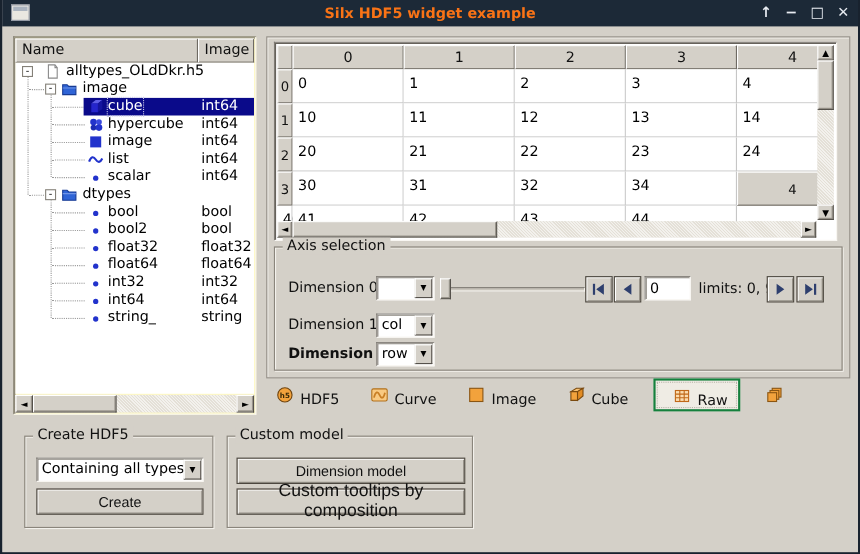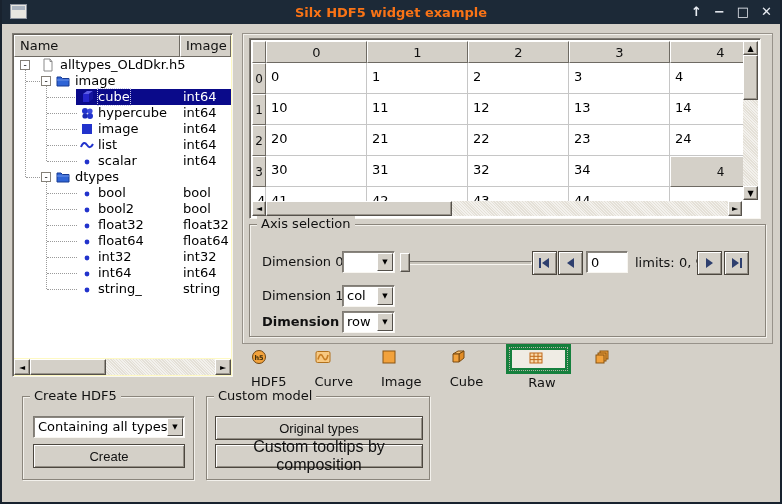--- a/index.html
+++ b/index.html
@@ -61,23 +61,23 @@
   .combo { position:absolute; height:22px; background:#fff; border:1px solid; border-color:#7f7b74 #f8f6f1 #f8f6f1 #7f7b74; box-shadow:inset 1px 1px 0 #8a867f; }
   .combo .ctext { position:absolute; left:4px; top:1px; line-height:18px; font-size:13px; color:#000; }
   .combo .cbtn { position:absolute; right:1px; top:1px; bottom:1px; width:16px; background:#d4d0c8; border:1px solid; border-color:#ffffff #55514b #55514b #ffffff; display:flex; align-items:center; justify-content:center; font-size:7px; color:#000; }
   .slider-track { position:absolute; left:154px; top:36px; width:128px; height:4px; background:#c8c4bb; border:1px solid; border-color:#7f7b74 #f8f6f1 #f8f6f1 #7f7b74; }
   .slider-handle { position:absolute; left:150px; top:28px; width:10px; height:19px; }
   .navbtn { position:absolute; top:26px; width:25px; height:24px; }
   .spin-input { position:absolute; left:336px; top:26px; width:42px; height:22px; border:1px solid; border-color:#7f7b74 #f8f6f1 #f8f6f1 #7f7b74; box-shadow:inset 1px 1px 0 #8a867f; font-family:"DejaVu Sans",sans-serif; font-size:13px; padding-left:4px; background:#fff; color:#000; }
   .limits { position:absolute; left:385px; top:26px; line-height:24px; font-size:13px; color:#111; white-space:nowrap; }
   
   .tabbar { position:absolute; left:240px; top:342px; height:34px; display:flex; align-items:flex-start; }
-  .tab { display:flex; align-items:flex-start; gap:6px; font-size:13px; color:#111; padding:0 9px; margin-top:7px; height:22px;flex-direction:column; }
+  .tab { display:flex; align-items:flex-end; gap:6px; font-size:13px; color:#111; padding:0 9px; margin-top:7px; height:22px; }
   .tab + .tab { margin-left:10px; }
-  .tab.selected { margin-top:2px; height:30px; background:#efece4; border:6px solid #15803d; outline:1px dotted #b9b4aa; outline-offset:-4px; margin-left:14px; margin-right:4px;padding-left:16px; }
+  .tab.selected { margin-top:2px; height:30px; background:#efece4; border:2px solid #15803d; outline:1px dotted #b9b4aa; outline-offset:-4px; margin-left:14px; margin-right:4px;padding-left:16px; }
   
   .create-group { left:20px; top:396px; width:172px; height:84px; }
   .custom-group { left:204px; top:396px; width:224px; height:84px; }
   .cg-combo { left:10px; top:19px; width:152px; }
   .cg-btn { position:absolute; left:10px; top:47px; width:152px; height:24px; }
   .cm-btn1 { position:absolute; left:8px; top:19px; width:208px; height:24px; }
   .cm-btn2 { position:absolute; left:8px; top:47px; width:208px; height:24px; font-size:16px; }
 </style>
 </head>
 <body>
@@ -398,17 +398,17 @@
     <span class="legend">Create HDF5</span>
     <div class="combo cg-combo">
       <span class="ctext">Containing all types</span>
       <span class="cbtn">▼</span>
     </div>
     <button class="cg-btn btn3d">Create</button>
   </div>
 
   <div class="groupbox custom-group">
     <span class="legend">Custom model</span>
-    <button class="cm-btn1 btn3d">Original types</button>
+    <button class="cm-btn1 btn3d">Dimension model</button>
     <button class="cm-btn2 btn3d">Custom tooltips by composition</button>
   </div>
 
 </div>
 
 </body></html>

